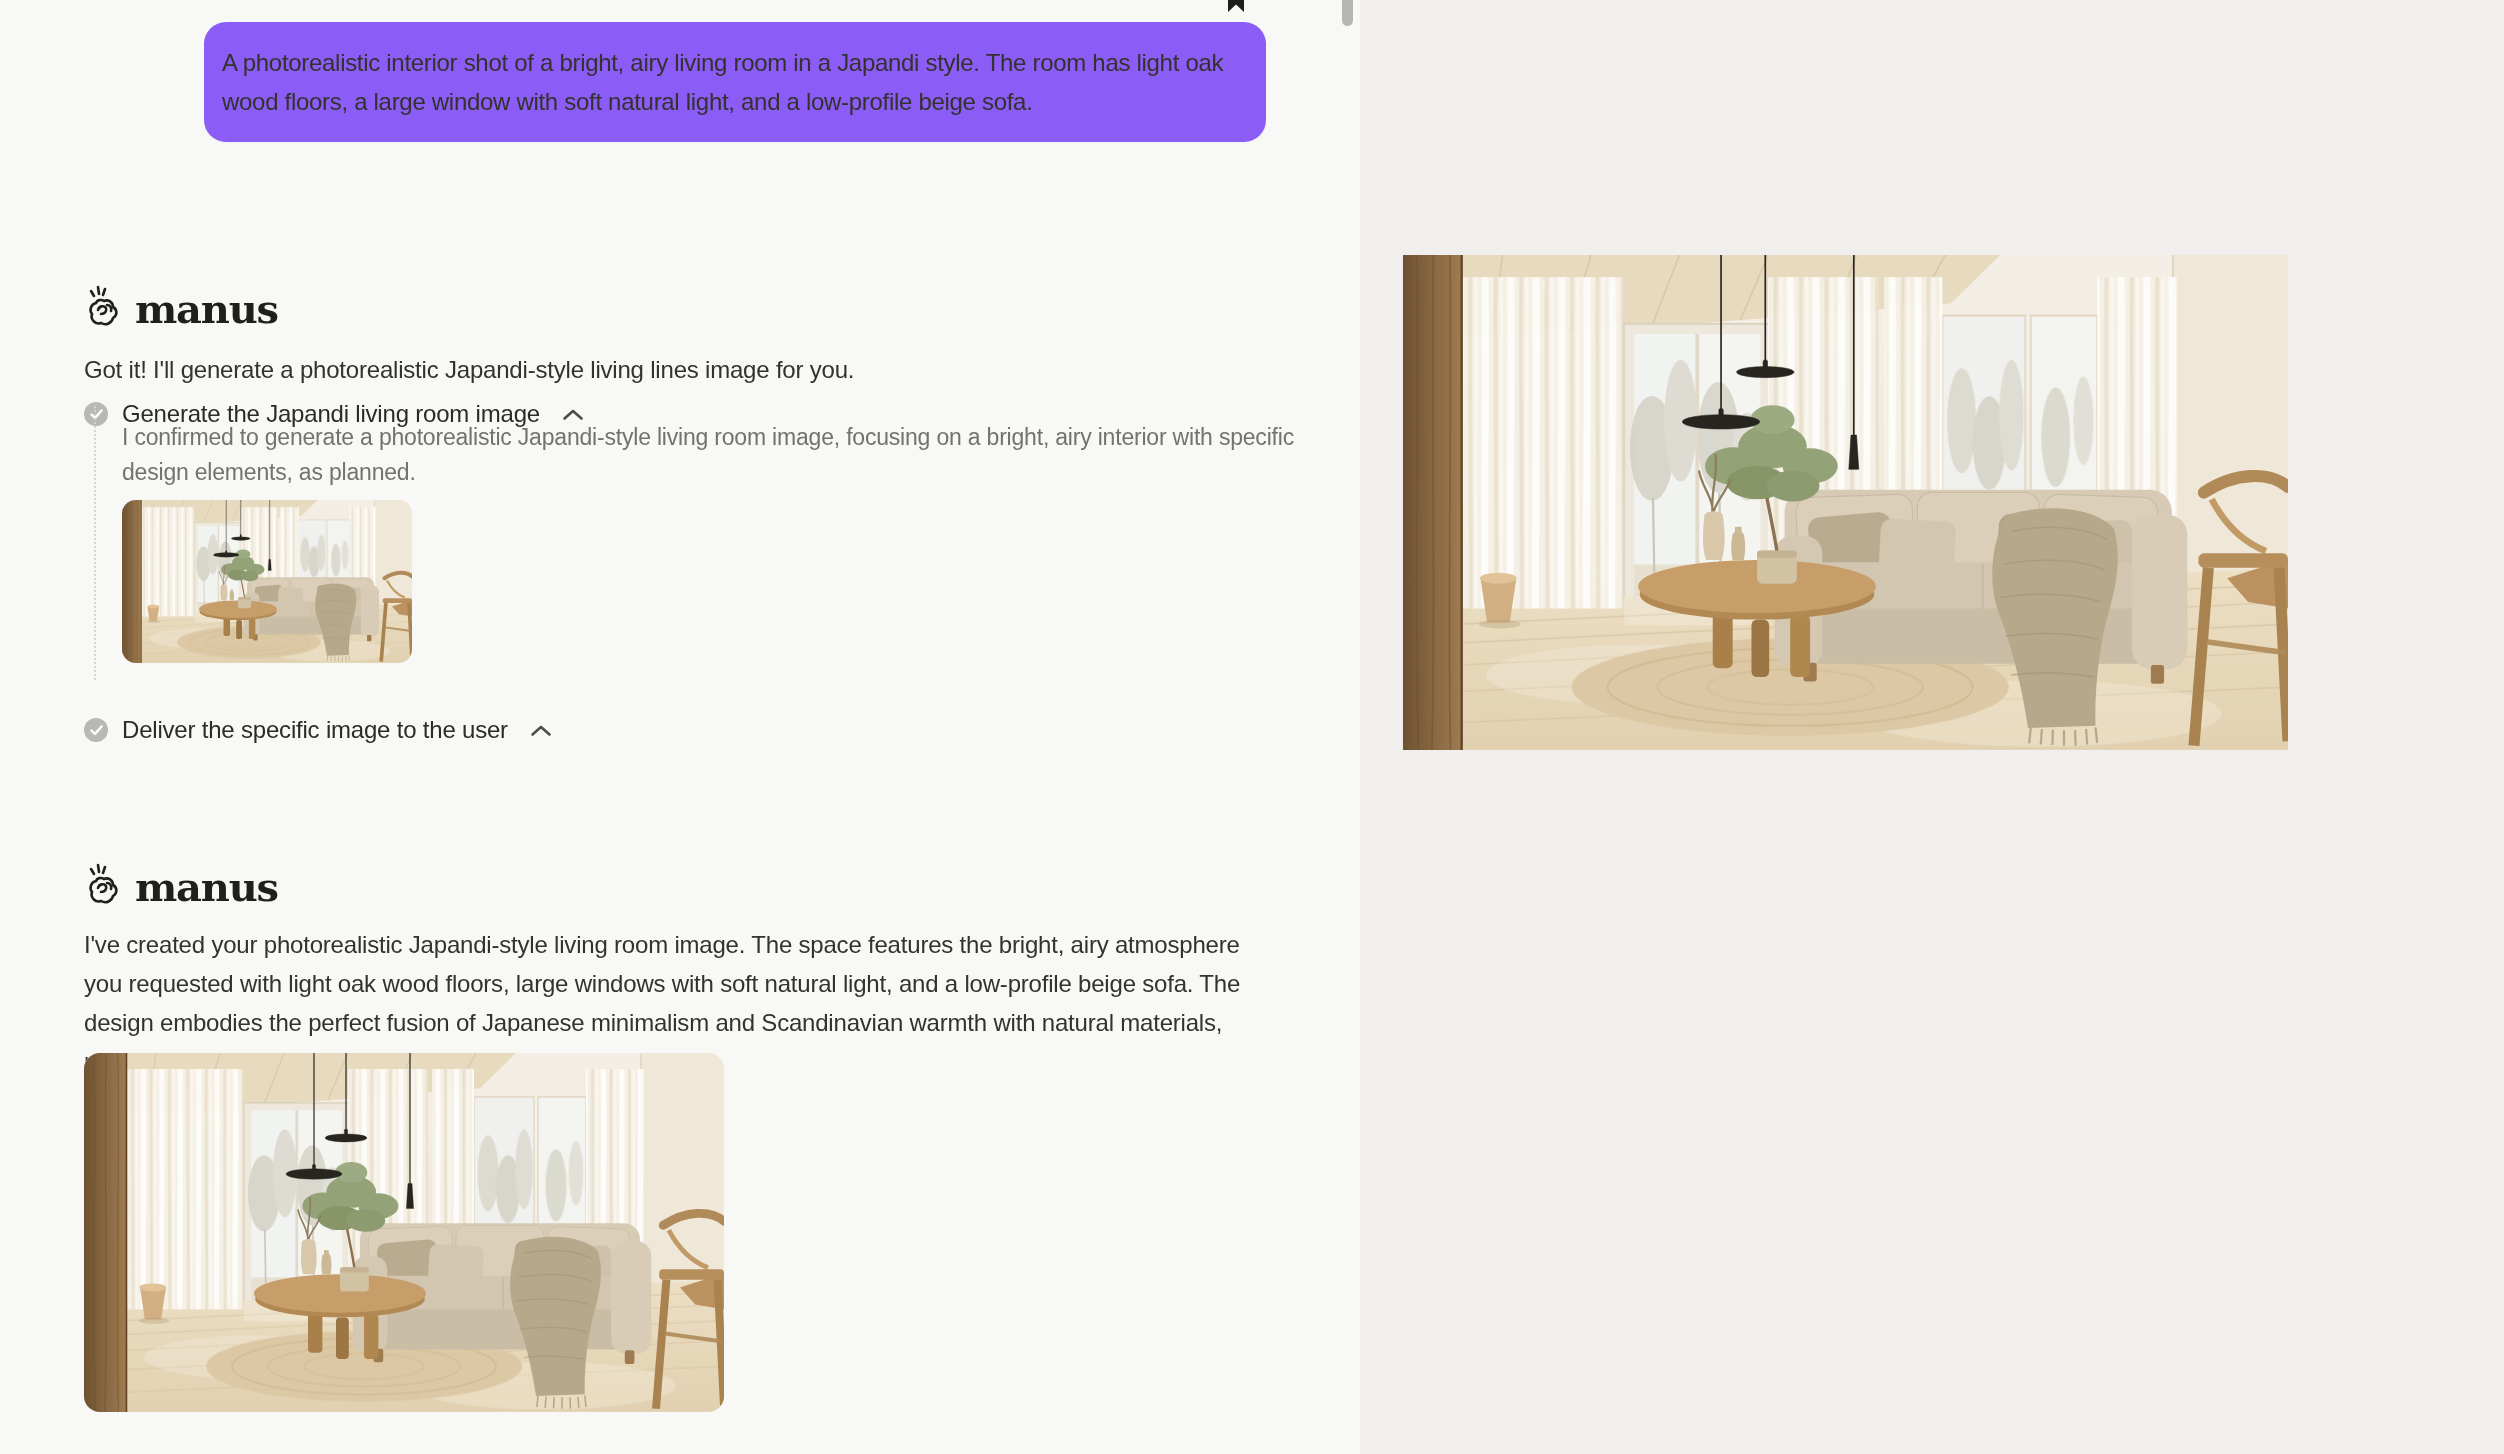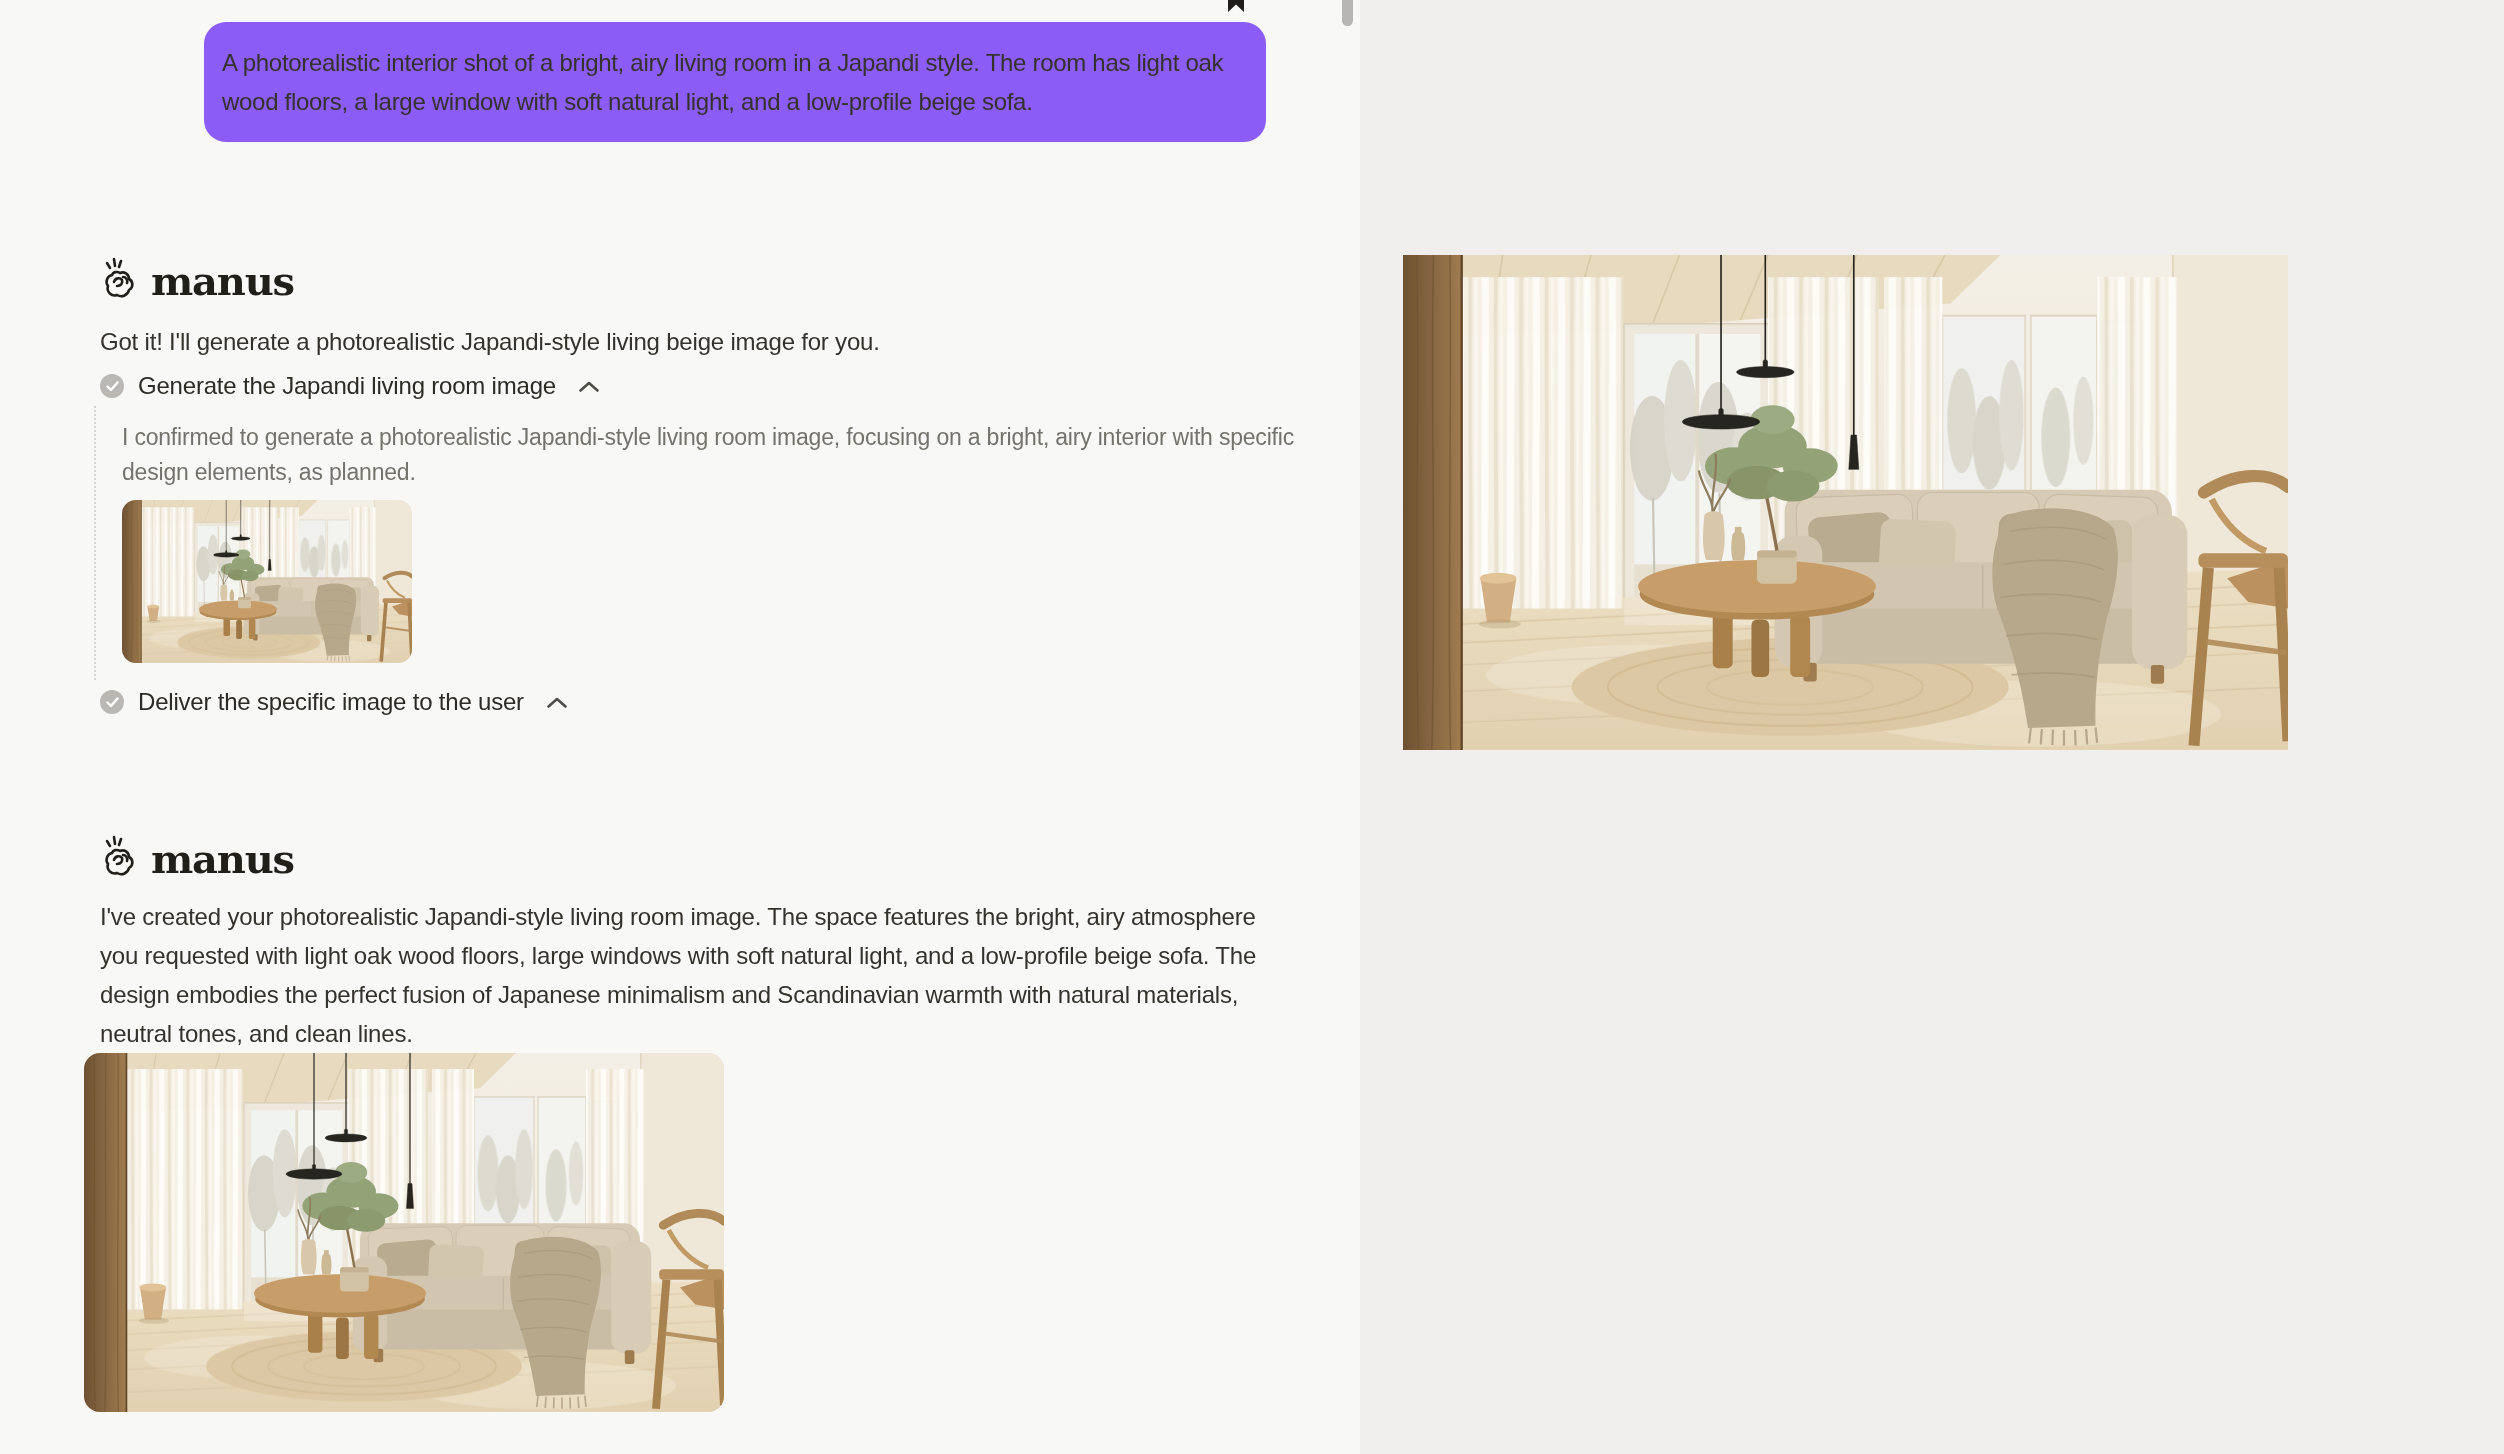--- a/index.html
+++ b/index.html
@@ -32,21 +32,21 @@
   
   .user-bubble{
     position:absolute;left:204px;top:22px;width:1062px;box-sizing:border-box;
     background:#8b5cf6;border-radius:22px;
     padding:21px 22px 21px 18px;
     font-size:24px;line-height:39px;letter-spacing:-0.3px;
     box-shadow:0 1px 3px rgba(0,0,0,0.03);
   }
   
   .chat-col{position:absolute;left:84px;top:0;width:1240px;height:1454px;}
-  .abs{position:absolute;left:16px;}
+  .abs{position:absolute;left:0;margin-top:28px;}
   .brand-row{display:flex;align-items:center;gap:13px;height:44px;}
   .brand-word{
     font-family:"DejaVu Serif", serif;font-size:40px;font-weight:600;
     letter-spacing:-1.2px;color:#211f1a;line-height:40px;padding-top:2px;
   }
   .msg{font-size:24px;line-height:39px;color:#34322d;}
   .step-row{display:flex;align-items:center;}
   .check-circle{
     width:24px;height:24px;border-radius:50%;background:#b9b8b4;
     display:flex;align-items:center;justify-content:center;flex:0 0 24px;
@@ -281,21 +281,21 @@
             <path d="M21 6 L19 12"></path>
           <path d="M12 20 C7 21 5 27 8 31 C6 37 12 42 17 40 C22 43 28 40 29 35 C34 32 33 26 29 24 C29 19 24 16 20 18 C17 16 13 17 12 20 Z"></path>
           <path d="M14 27 C15 23 20 22 22 25 C23 28 21 31 17 31"></path>
           <path d="M23 22 C26 22 28 25 27 28"></path>
         </g>
       </svg>
     </span>
     <span class="brand-word">manus</span>
   </div>
 
-  <div class="abs msg" style="top:322px;width:1175px">Got it! I'll generate a photorealistic Japandi-style living beige image for you.</div>
+  <div class="abs msg" style="top:322px;width:1175px">Got it! I'll generate a photorealistic Japandi-style living lines image for you.</div>
 
   <div class="abs step-row" style="top:372px">
     <span class="check-circle">
       <svg width="13" height="11" viewBox="0 0 13 11">
           <polyline points="1.5,5.5 5,9 11.5,1.5" fill="none" stroke="#ffffff" stroke-width="2.4" stroke-linecap="round" stroke-linejoin="round"></polyline>
         </svg>
     </span>
     <span class="step-title">Generate the Japandi living room image</span>
     <button class="caret-btn">
       <svg width="22" height="13" viewBox="0 0 22 13">

